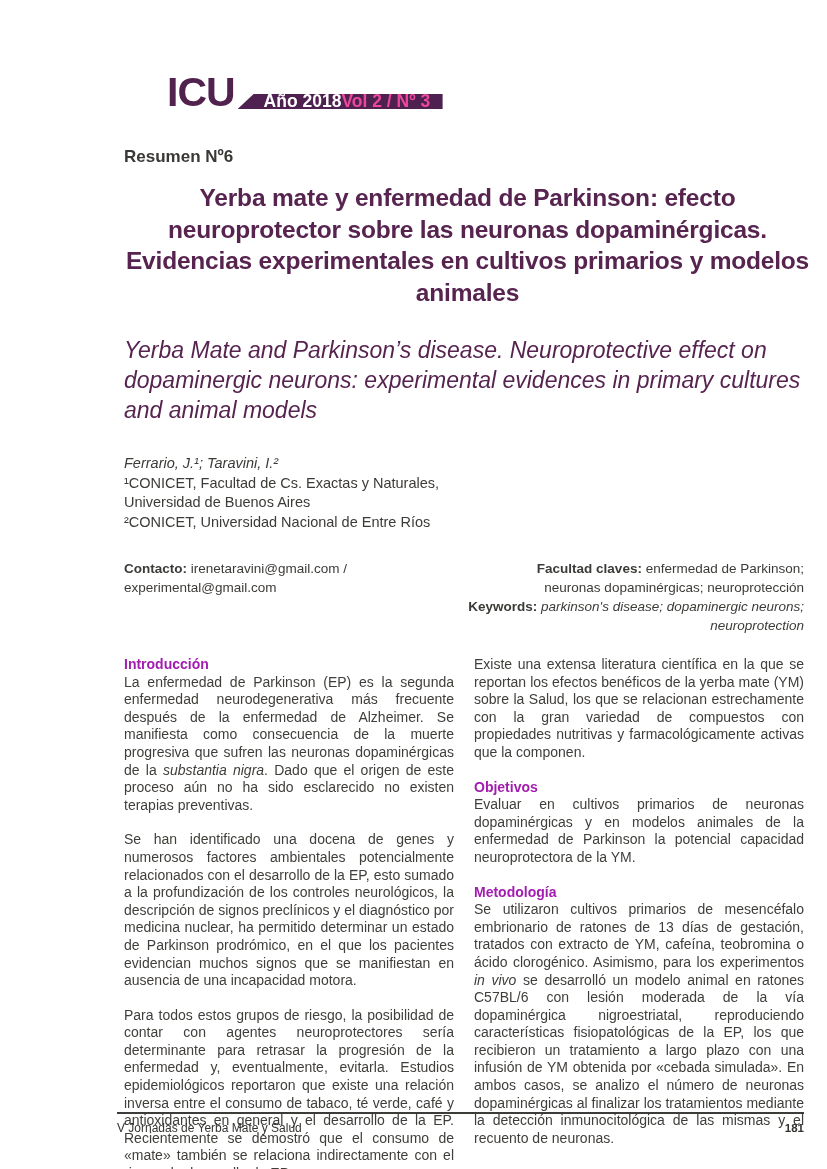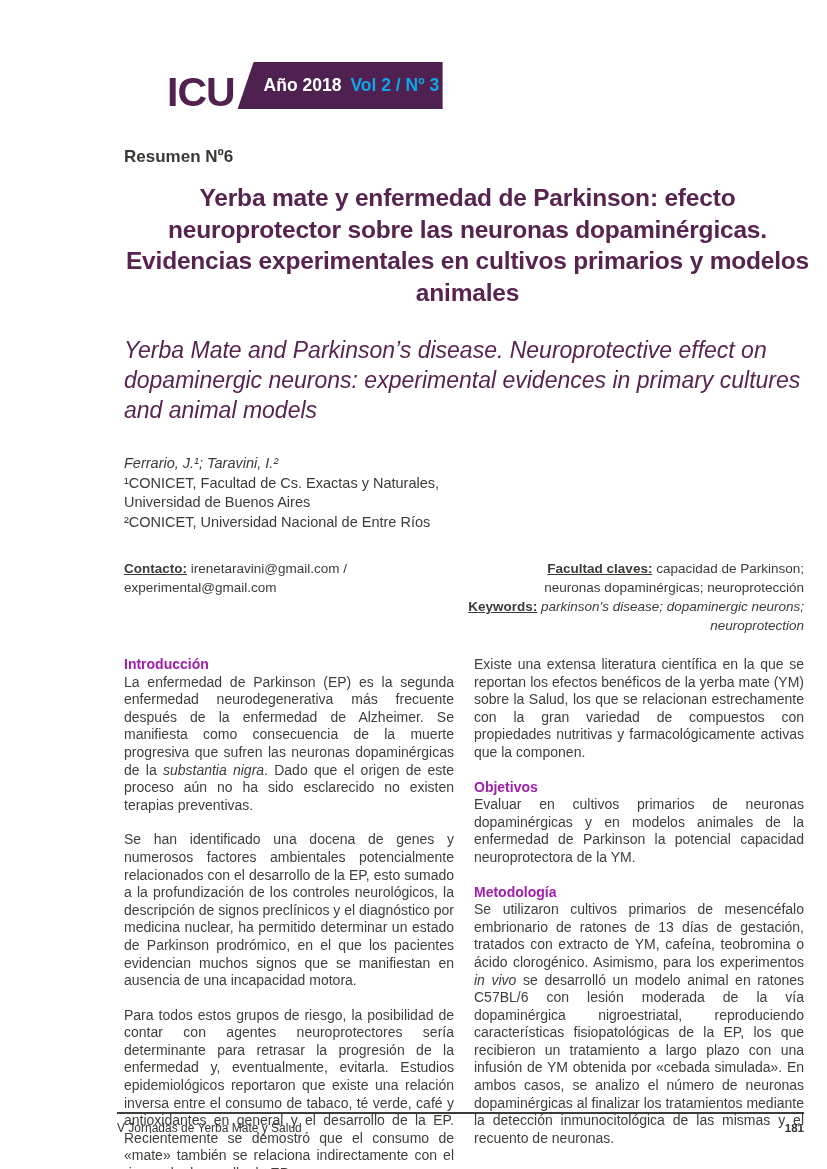--- a/index.html
+++ b/index.html
@@ -34,34 +34,33 @@
     background: #58a9da;
     color: #ffffff;
     font-weight: bold;
     font-size: 17.5px;
     display: flex;
     align-items: center;
     padding-left: 22px;
   }
   .bar-purple {
     width: 205px;
-    height: 47px;
+    height: 15px;
     background: #4e2150;
     clip-path: polygon(16px 0, 100% 0, 100% 100%, 0 100%);
     margin-left: -10px;
     display: flex;
     align-items: center;
-    gap: 9px;
     padding-left: 26px;
     color: #ffffff;
     font-weight: bold;
     font-size: 17.5px;
     box-sizing: border-box;
   }
-  .bar-purple .vol { color: #0ea5e9; }
+  .bar-purple .vol { color: #ec4899; }
 
   
   .resumen {
     margin: 38px 62px 0 85px;
     font-size: 17px;
     font-weight: 600;
     color: #3b3935;
   }
   .title-es {
     margin: 15px 55px 0 85px;
@@ -90,21 +89,21 @@
   }
   .authors .names { font-style: italic; }
   .meta {
     margin: 27px 62px 0 85px;
     display: flex;
     justify-content: space-between;
     font-size: 13.5px;
     line-height: 19px;
     color: #3d3b37;
   }
-  .meta .label { font-weight: bold; text-decoration: underline; }
+  .meta .label { font-weight: bold; }
   .keywords { text-align: right; }
   .kw-en { font-style: italic; }
 
   
   .columns {
     margin: 21px 62px 0 85px;
     display: flex;
     gap: 20px;
   }
   .col {
@@ -166,21 +165,21 @@
     <div>Universidad de Buenos Aires</div>
     <div>²CONICET, Universidad Nacional de Entre Ríos</div>
   </div>
 
   <div class="meta">
     <div class="contact">
       <div><span class="label">Contacto:</span><span> irenetaravini@gmail.com /</span></div>
       <div>experimental@gmail.com</div>
     </div>
     <div class="keywords">
-      <div><span class="label">Facultad claves:</span><span> capacidad de Parkinson;</span></div>
+      <div><span class="label">Facultad claves:</span><span> enfermedad de Parkinson;</span></div>
       <div>neuronas dopaminérgicas; neuroprotección</div>
       <div><span class="label">Keywords:</span><span class="kw-en"> parkinson's disease; dopaminergic neurons;</span></div>
       <div class="kw-en">neuroprotection</div>
     </div>
   </div>
 
   <div class="columns">
     <div class="col">
       <h3 class="section-heading">Introducción</h3>
       <p><span>La enfermedad de Parkinson (EP) es la segunda enfermedad neurodegenerativa más frecuente después de la enfermedad de Alzheimer. Se manifiesta como consecuencia de la muerte progresiva que sufren las neuronas dopaminérgicas de la </span><span class="ital">substantia nigra</span><span>. Dado que el origen de este proceso aún no ha sido esclarecido no existen terapias preventivas.</span></p>

